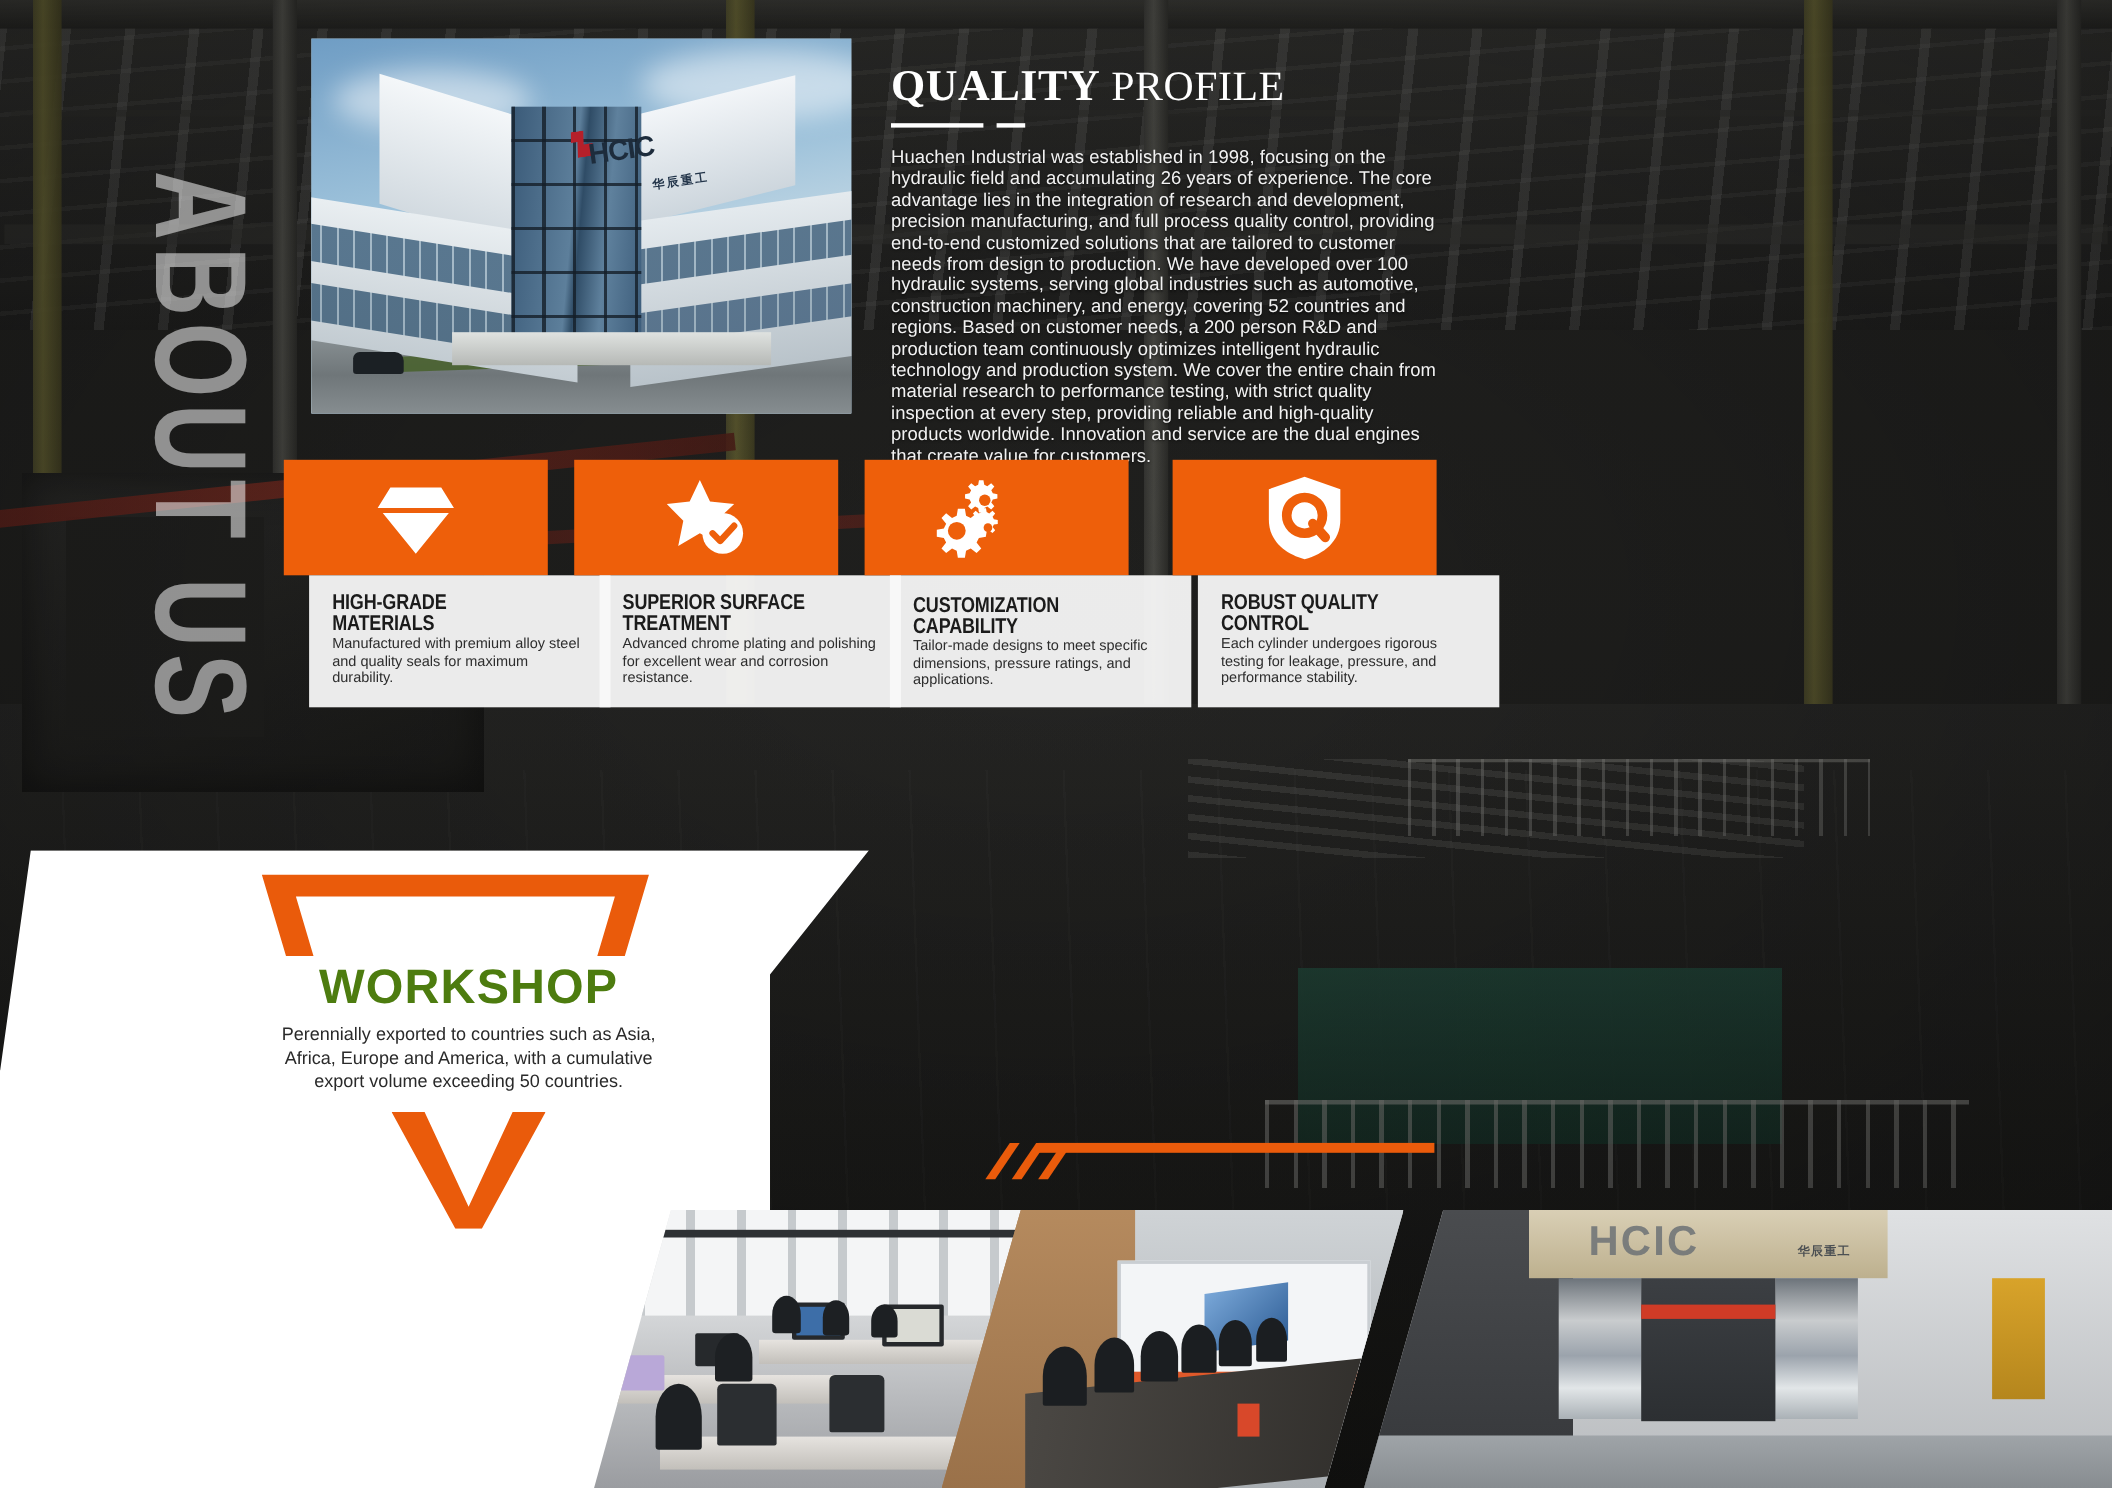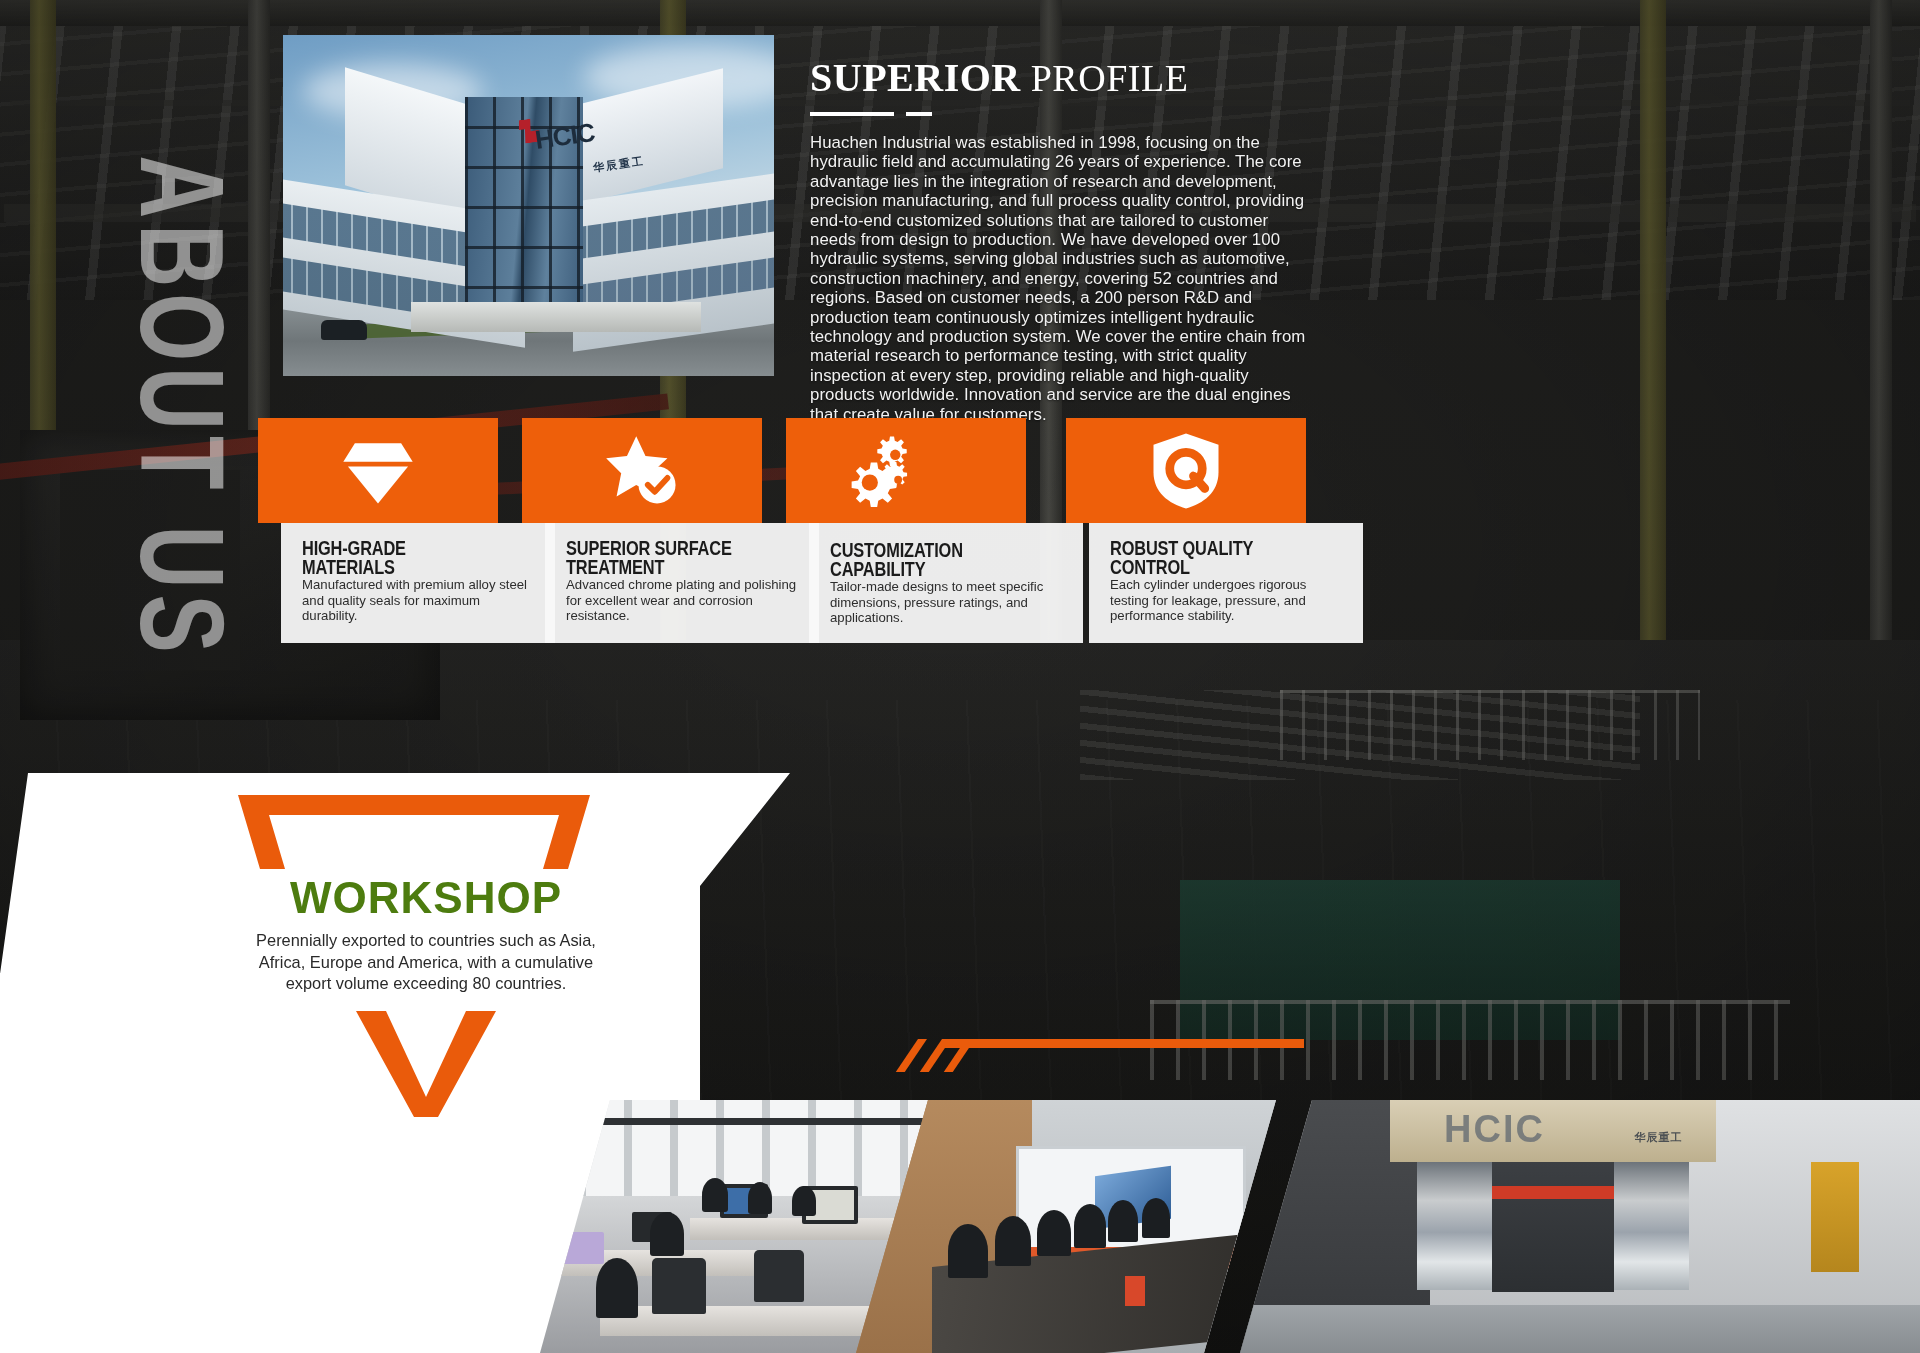--- a/index.html
+++ b/index.html
@@ -491,21 +491,21 @@
     <div class="mull"></div>
   </div>
   <div class="base"></div>
   <div class="logoMark"></div>
   <div class="logoBlk">HCIC</div>
   <div class="logoCn">华辰重工</div>
   <div class="car"></div>
 </div>
 
 <div id="profile">
-  <h1><span class="strong">SUPERIOR</span><span class="light"> PROFILE</span></h1>
+  <h1><span class="strong">QUALITY</span><span class="light"> PROFILE</span></h1>
   <div class="rule">
     <i class="long"></i>
     <i class="short"></i>
   </div>
   <p>Huachen Industrial was established in 1998, focusing on the hydraulic field and accumulating 26 years of experience. The core advantage lies in the integration of research and development, precision manufacturing, and full process quality control, providing end-to-end customized solutions that are tailored to customer needs from design to production. We have developed over 100 hydraulic systems, serving global industries such as automotive, construction machinery, and energy, covering 52 countries and regions. Based on customer needs, a 200 person R&amp;D and production team continuously optimizes intelligent hydraulic technology and production system. We cover the entire chain from material research to performance testing, with strict quality inspection at every step, providing reliable and high-quality products worldwide. Innovation and service are the dual engines that create value for customers.</p>
 </div>
 
 <div id="cards">
 
   <div class="card c1">
@@ -590,21 +590,21 @@
 <div id="workshop-shape"></div>
 <div id="workshop-shape2"></div>
 
 <div id="workshop">
   <div class="bracket">
     <svg viewBox="0 0 352 74" aria-hidden="true" preserveAspectRatio="none">
       <path d="M0 0 H352 L330 74 L305 74 L321 20 H31 L47 74 L22 74 Z" fill="#ea5b0b"></path>
     </svg>
   </div>
   <h2>WORKSHOP</h2>
-  <p>Perennially exported to countries such as Asia, Africa, Europe and America, with a cumulative export volume exceeding 80 countries.</p>
+  <p>Perennially exported to countries such as Asia, Africa, Europe and America, with a cumulative export volume exceeding 50 countries.</p>
   <div class="vee">
     <svg viewBox="0 0 140 106" aria-hidden="true" preserveAspectRatio="none">
       <path d="M0 0 H30 L70 86 L110 0 H140 L82 106 H58 Z" fill="#ea5b0b"></path>
     </svg>
   </div>
 </div>
 
 <div id="photos">
 
   <div class="photo p1">

